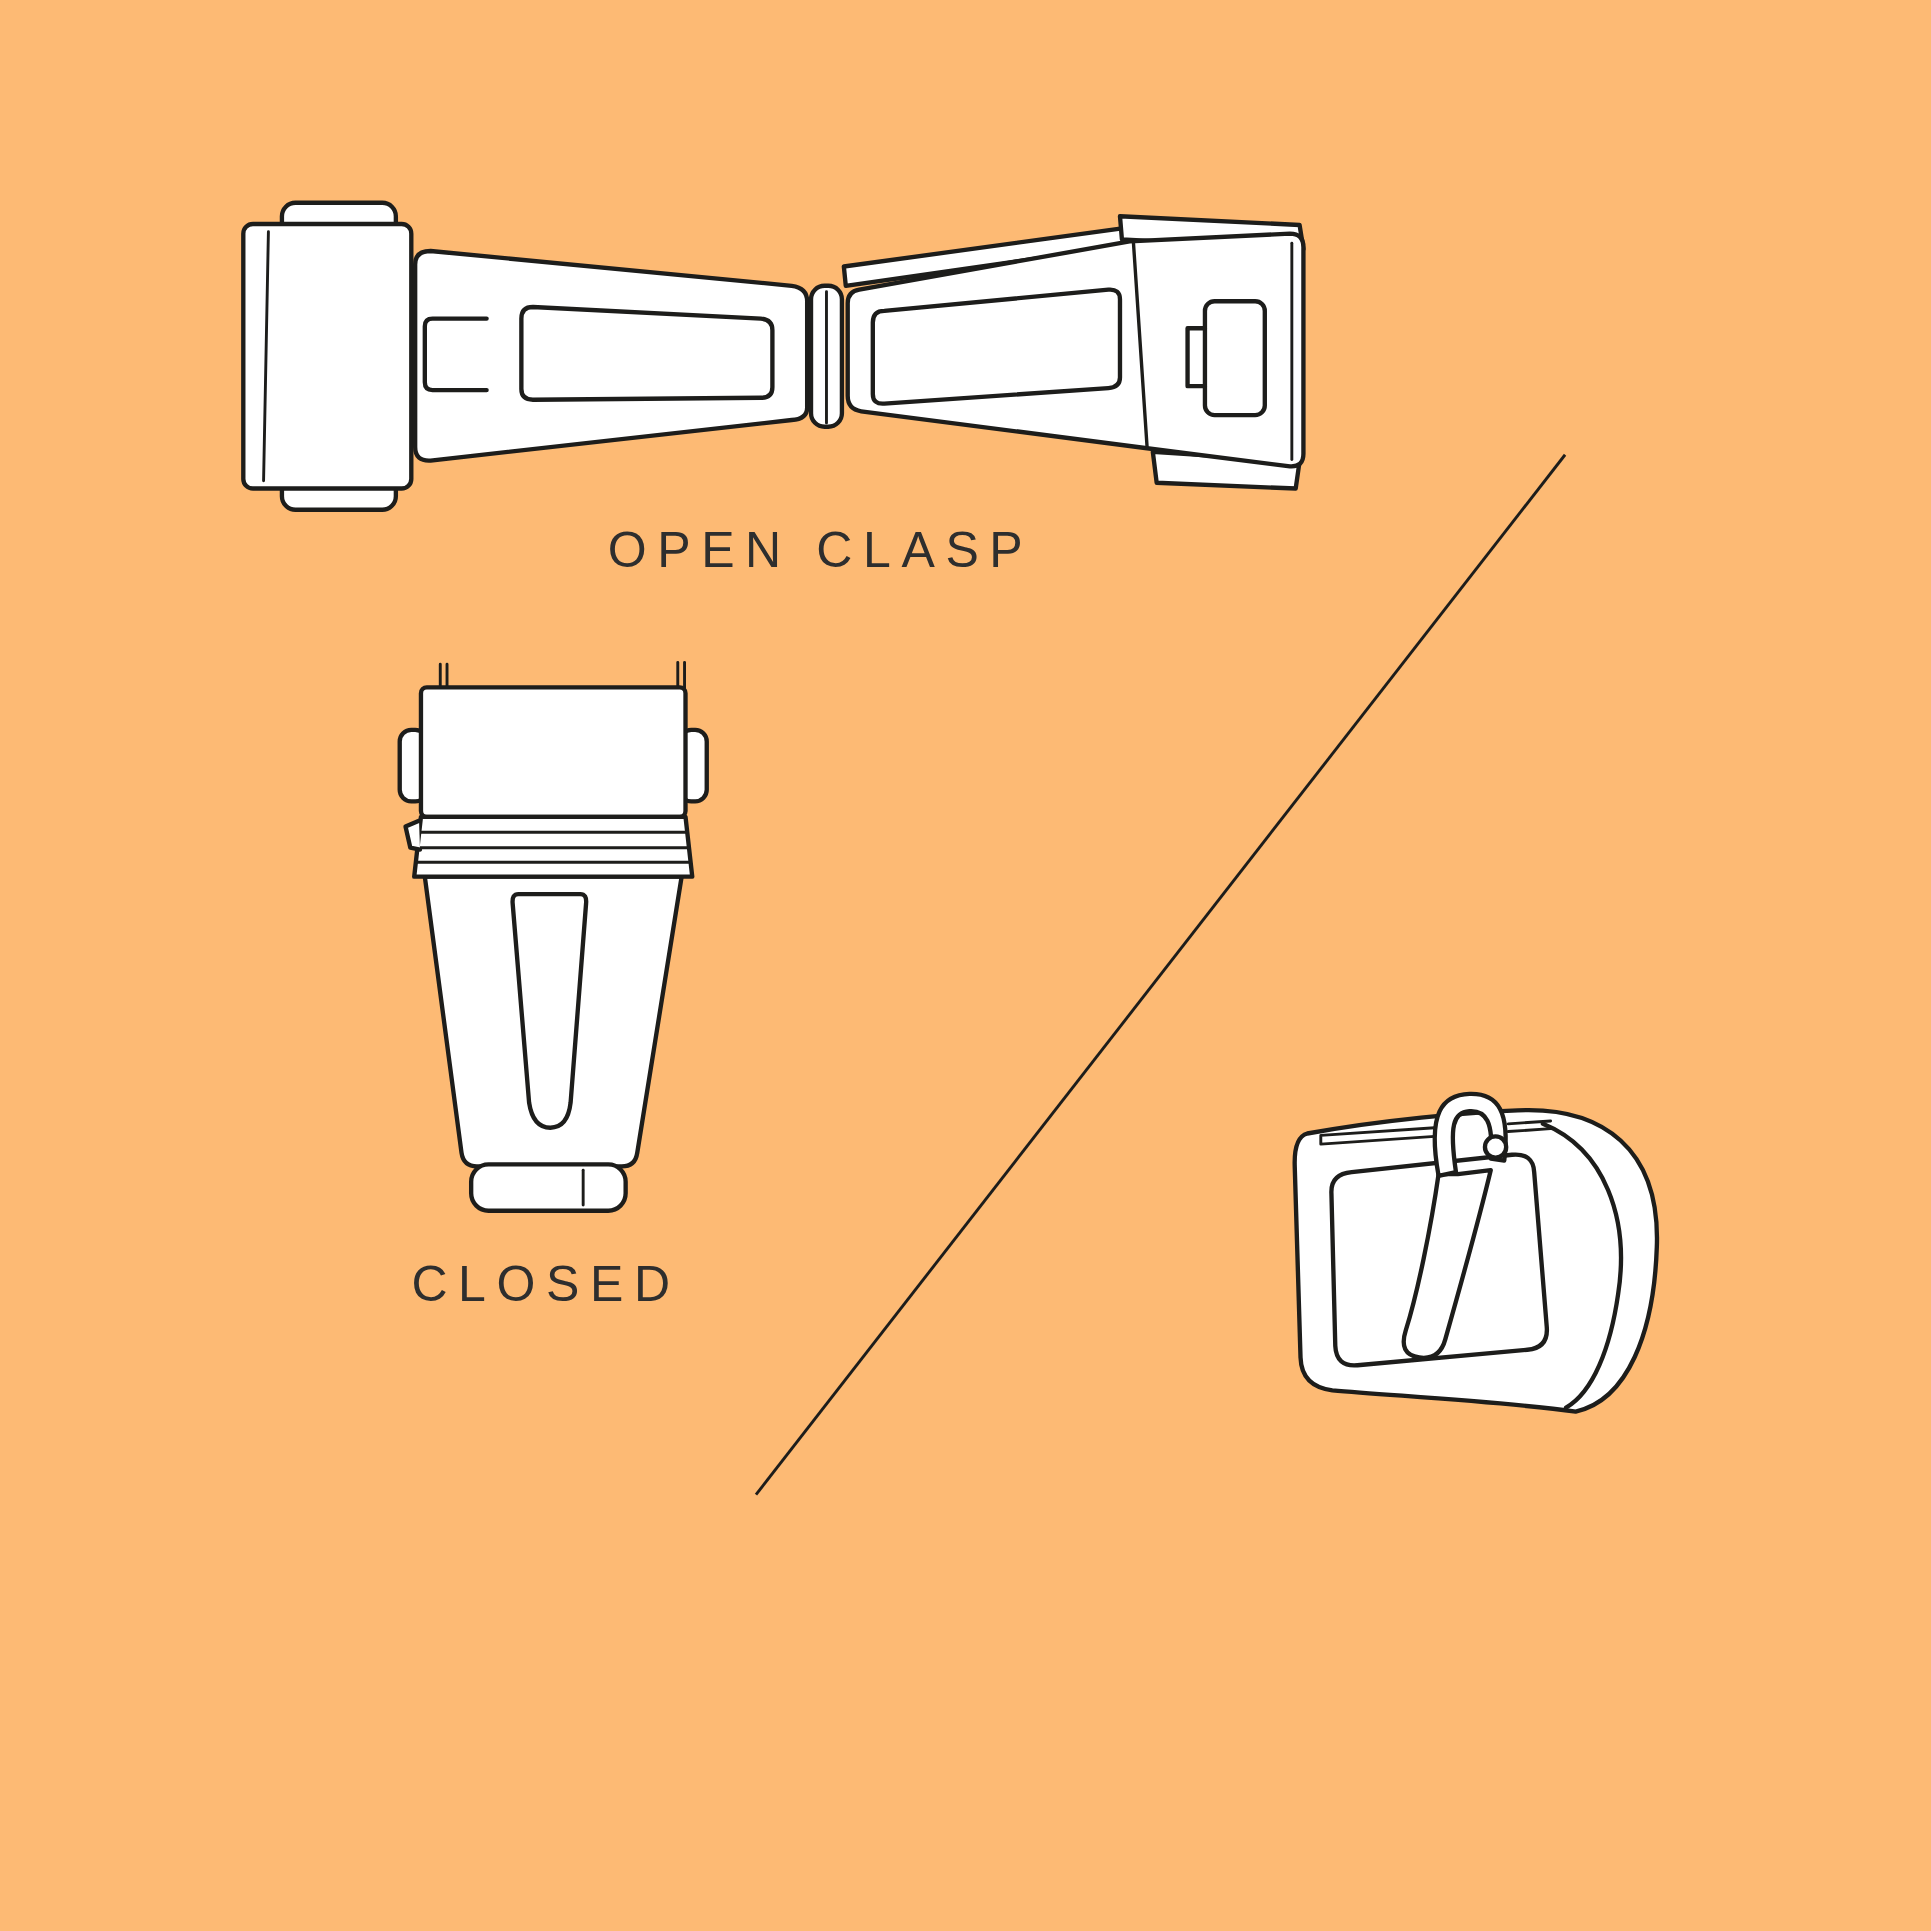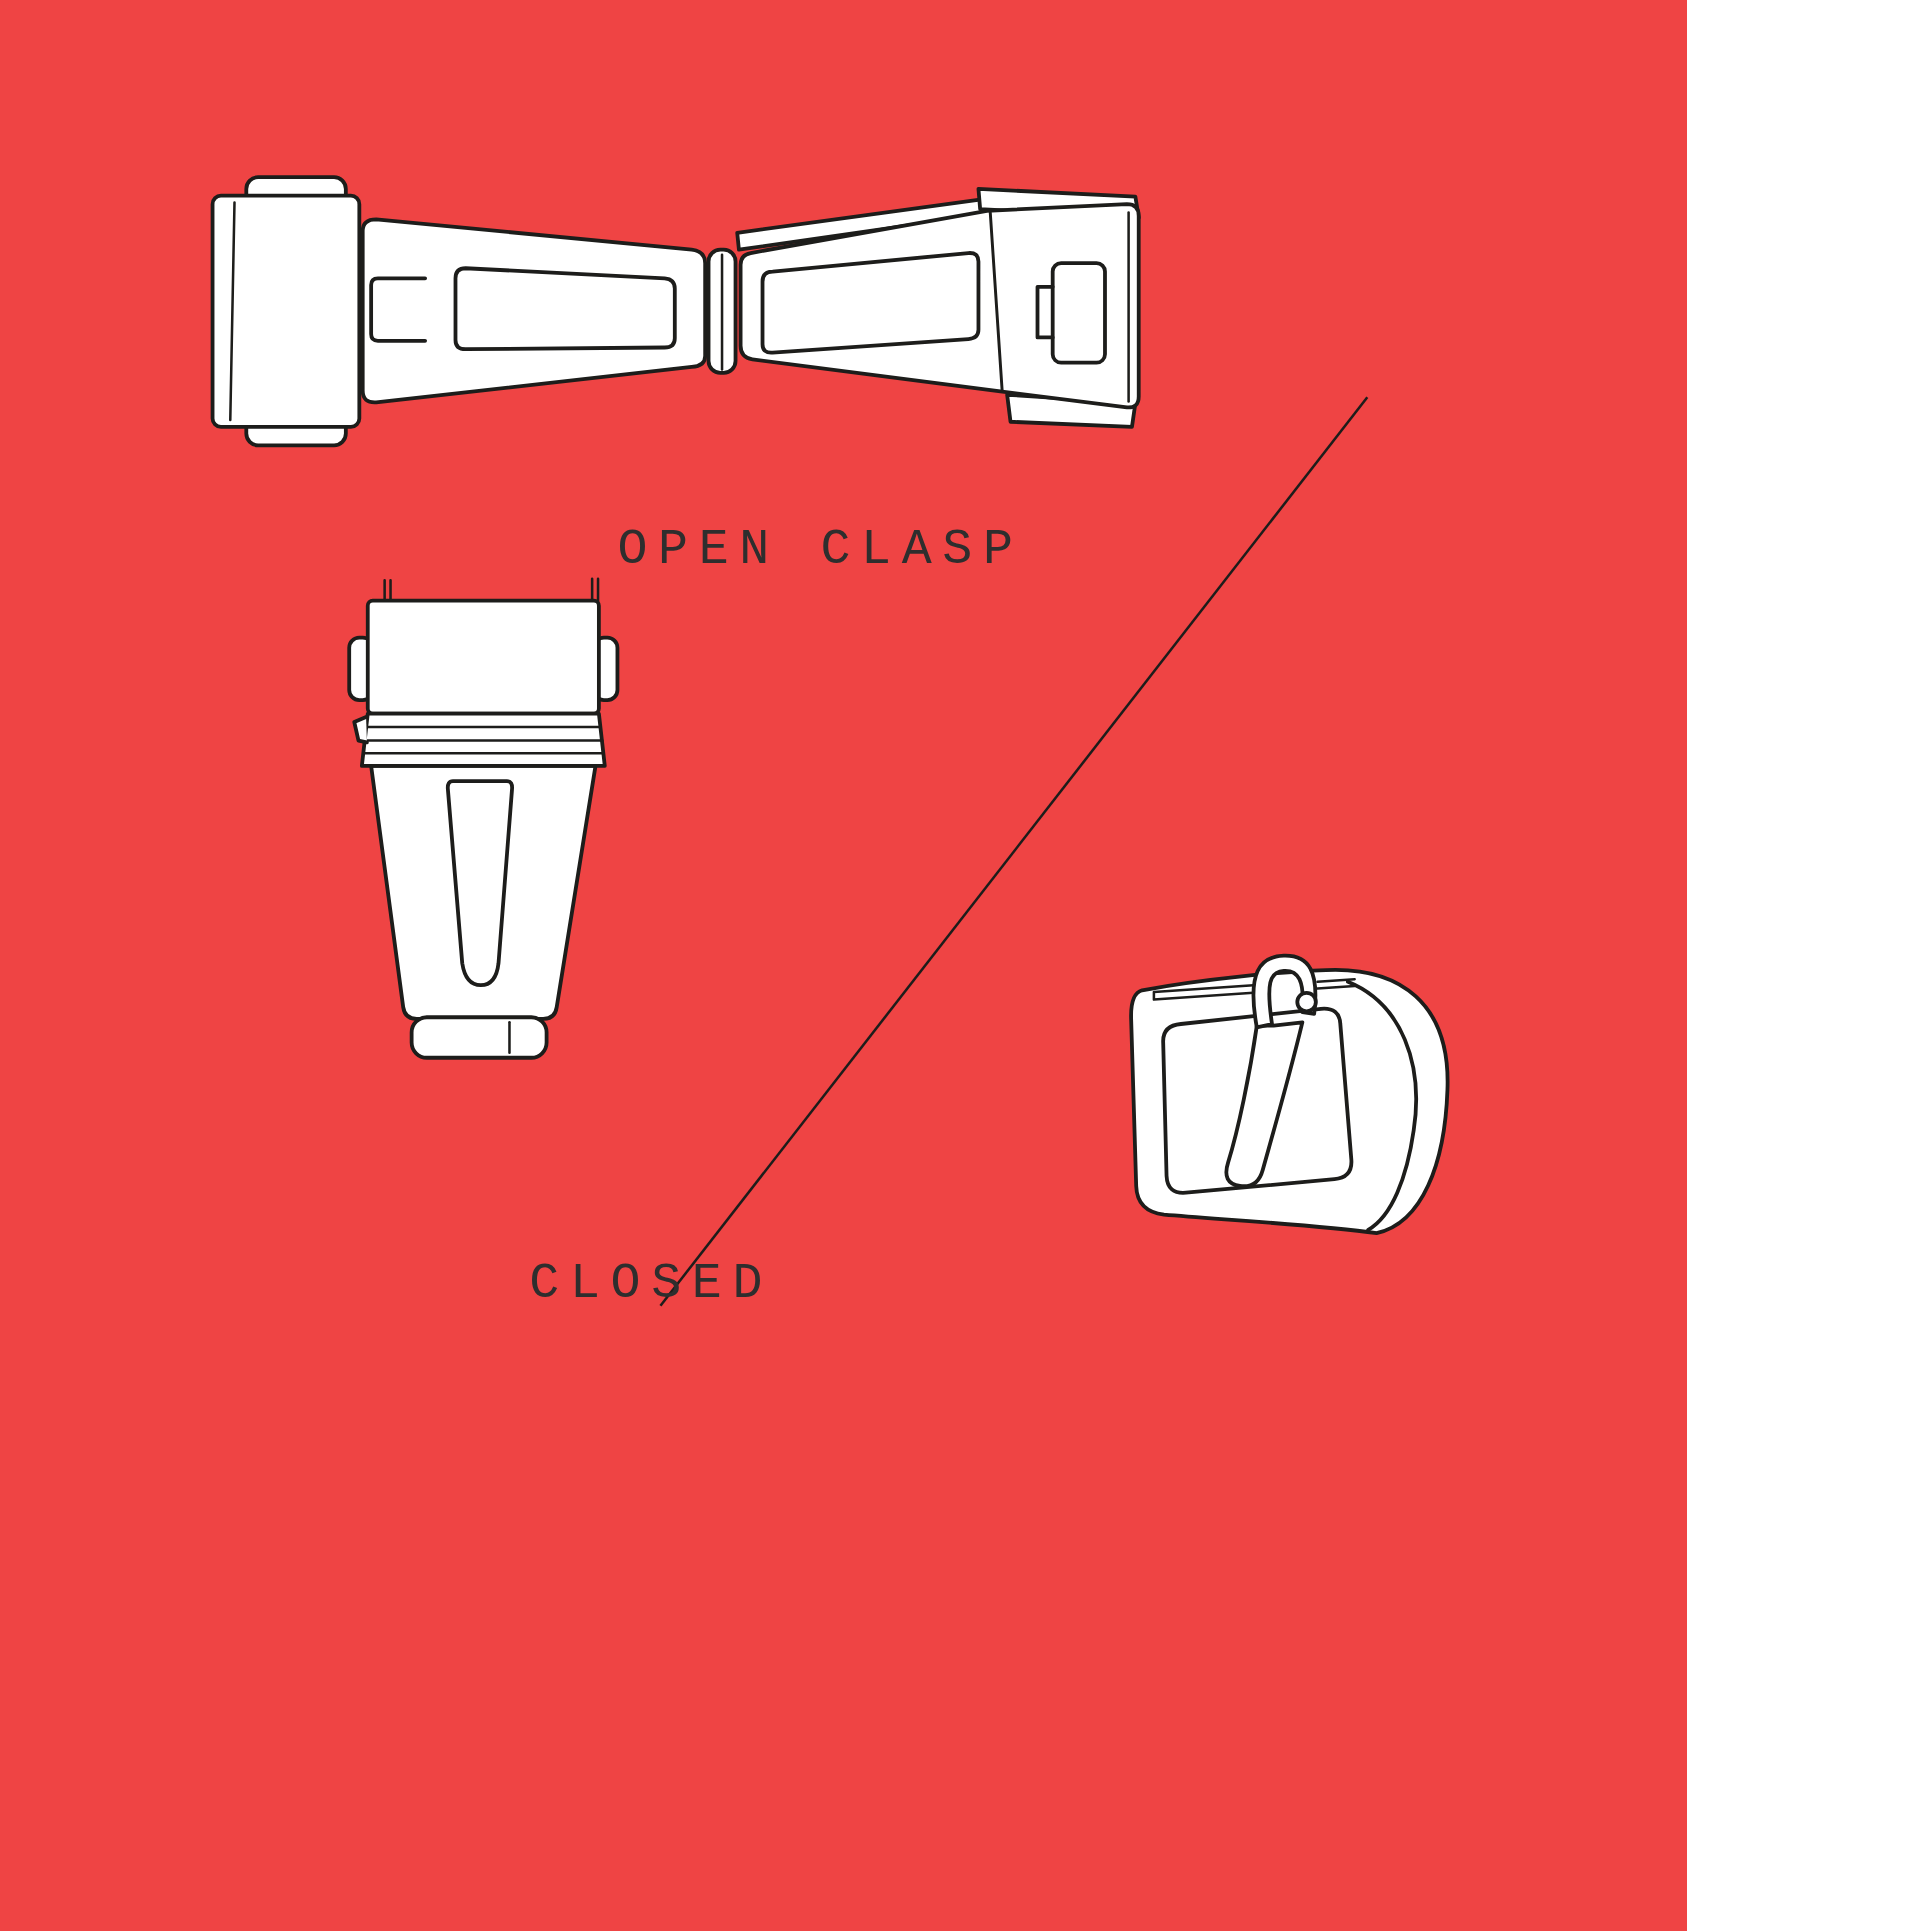--- a/index.html
+++ b/index.html
@@ -1,34 +1,34 @@
 <!DOCTYPE html>
 <html><head>
 <meta charset="utf-8">
 <style>
   html,body{margin:0;padding:0;background:#ffffff;}
   .page{
     position:relative;
-    width:1687px;height:1931px;
-    background:#ef4444;
+    width:1931px;height:1931px;
+    background:#fdba74;
     overflow:hidden;
-    font-family:Liberation Mono, monospace;
+    font-family:Liberation Sans, sans-serif;
   }
   .diagram-svg{position:absolute;inset:0;}
   .caption{
     position:absolute;
     color:#2e2e2e;
     font-size:50px;
     letter-spacing:10.6px;
     text-align:center;
     font-weight:400;
     white-space:nowrap;
   }
   .caption-open{top:521px;left:502px;width:637px;}
-  .caption-closed{top:1255px;left:319px;width:454px;text-align:right;}
+  .caption-closed{top:1255px;left:319px;width:454px;}
   .main-title{
     position:absolute;
     top:1734px;left:0;width:1931px;
     text-align:center;
     font-size:91px;
     letter-spacing:23px;
     color:#1d1d1d;
     font-weight:400;
     white-space:nowrap;
   }

